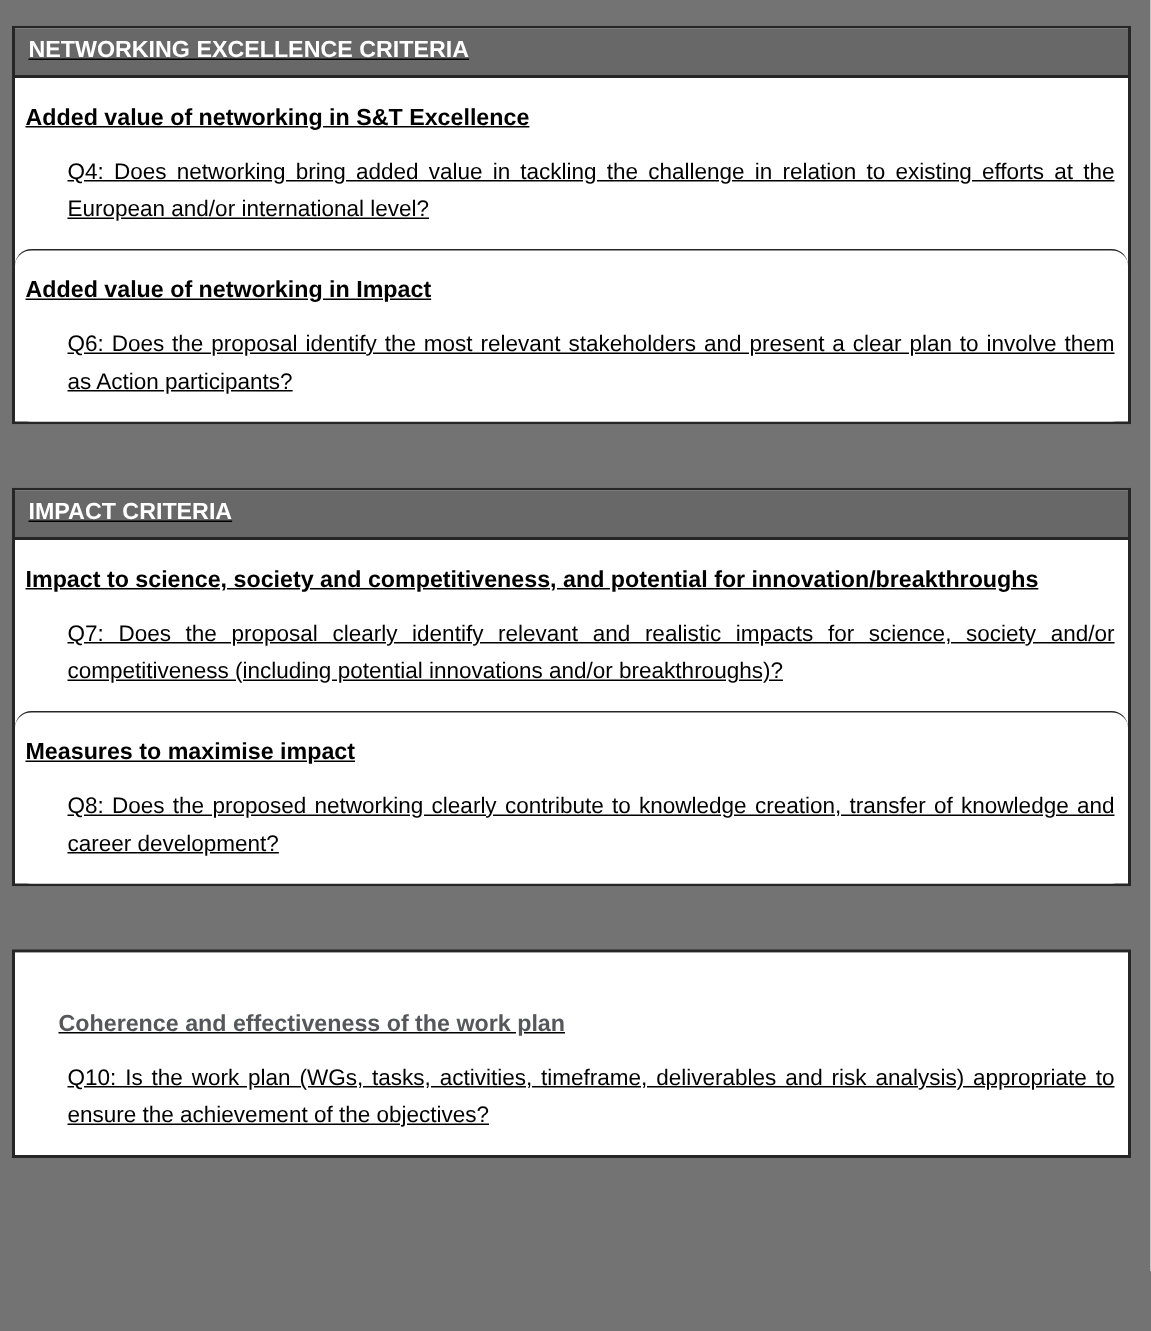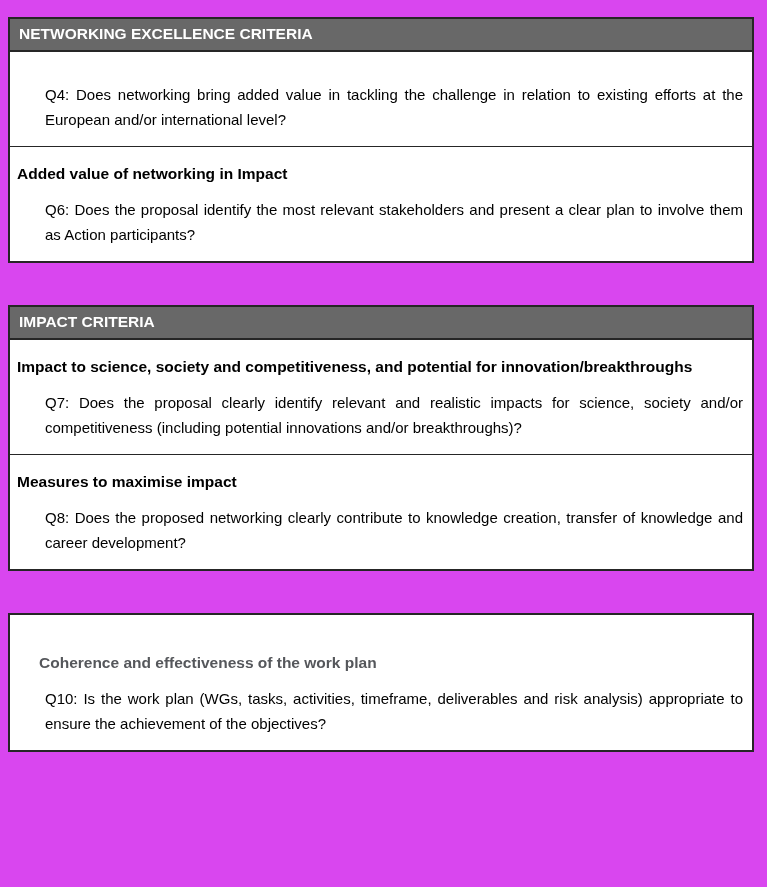--- a/index.html
+++ b/index.html
@@ -5,22 +5,23 @@
   * { margin: 0; padding: 0; box-sizing: border-box; }
   html, body {
     background: #ffffff;
     font-family: "Liberation Sans", sans-serif;
     color: #000000;
   }
   .doc {
     position: relative;
     width: 767px;
     height: 887px;
-    background: #d946ef;
+    background: #737373;
     overflow: hidden;
+    text-decoration: underline;
   }
   .criteria-table {
     margin-left: 8px;
     width: 746px;
     border: 2px solid #262626;
     background: #ffffff;
   }
   .criteria-table.first { margin-top: 17px; }
   .criteria-table.spaced { margin-top: 42px; }
   .section-header {
@@ -31,20 +32,21 @@
     line-height: 17px;
     padding: 6px 10px 8px 9px;
     border-bottom: 2px solid #262626;
   }
   .criteria-row {
     padding: 17px 9px 14px 7px;
     background: #ffffff;
   }
   .criteria-row + .criteria-row {
     border-top: 1px solid #262626;
+    border-radius: 11px;
   }
   .criterion-heading {
     font-weight: bold;
     font-size: 15.5px;
     line-height: 20px;
     color: #000000;
   }
   .criterion-heading.muted {
     color: #55575b;
     margin-left: 22px;
@@ -59,20 +61,21 @@
   }
 </style>
 </head>
 <body>
 
 <div class="doc">
 
   <div class="criteria-table first">
     <div class="section-header">NETWORKING EXCELLENCE CRITERIA</div>
     <div class="criteria-row">
+      <div class="criterion-heading">Added value of networking in S&amp;T Excellence</div>
       <p class="question-text">Q4: Does networking bring added value in tackling the challenge in relation to existing efforts at the European and/or international level?</p>
     </div>
     <div class="criteria-row">
       <div class="criterion-heading">Added value of networking in Impact</div>
       <p class="question-text">Q6: Does the proposal identify the most relevant stakeholders and present a clear plan to involve them as Action participants?</p>
     </div>
   </div>
 
   <div class="criteria-table spaced">
     <div class="section-header">IMPACT CRITERIA</div>

